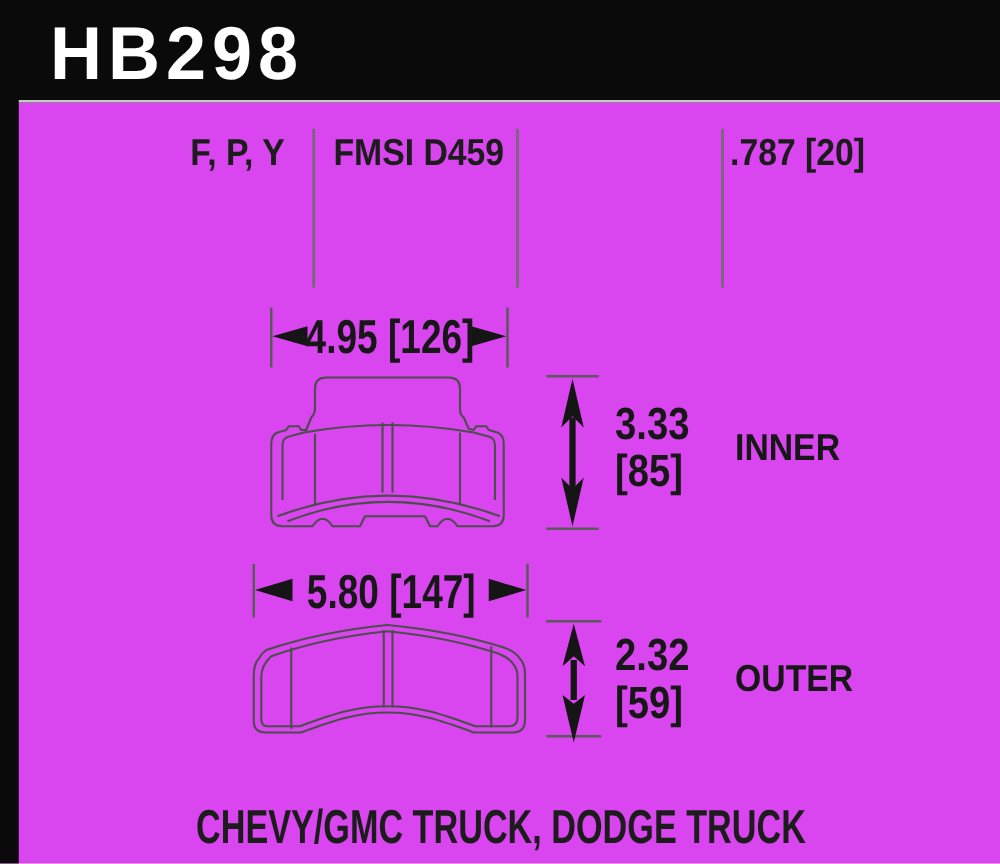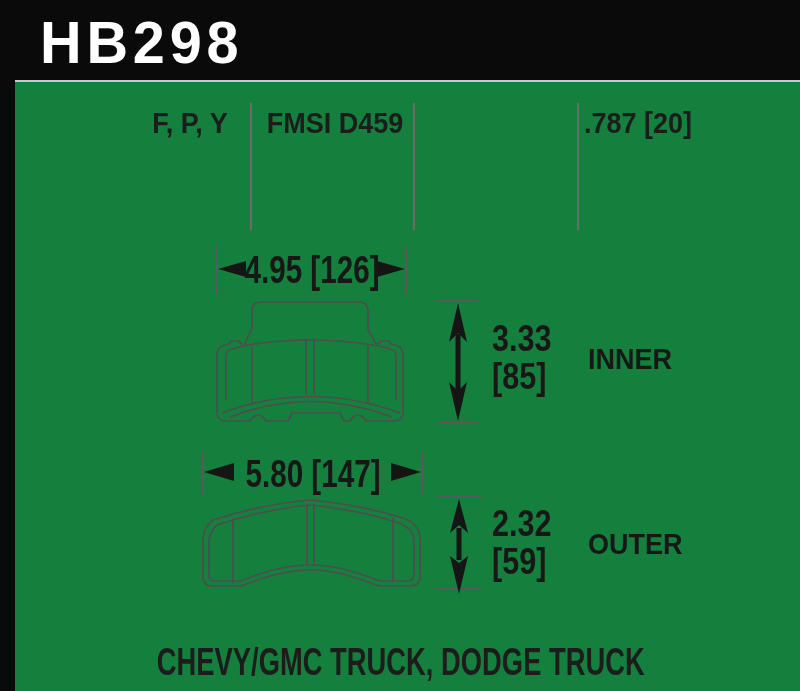--- a/index.html
+++ b/index.html
@@ -1,19 +1,19 @@
 <!DOCTYPE html>
 <html><head>
 <meta charset="utf-8">
 <style>
   html,body{margin:0;padding:0;background:#ffffff;}
   .sheet{
     position:relative;
     width:800px;height:691px;
-    background:#15803d;
+    background:#d946ef;
     overflow:hidden;
     font-family:"Liberation Sans","DejaVu Sans",sans-serif;
     color:#1a1a1a;
   }
   
   .header-bar{
     position:absolute;left:0;top:0;width:800px;height:82px;
     background:#0a0a0a;
     border-bottom:2px solid #c9c9c9;
     box-sizing:border-box;

